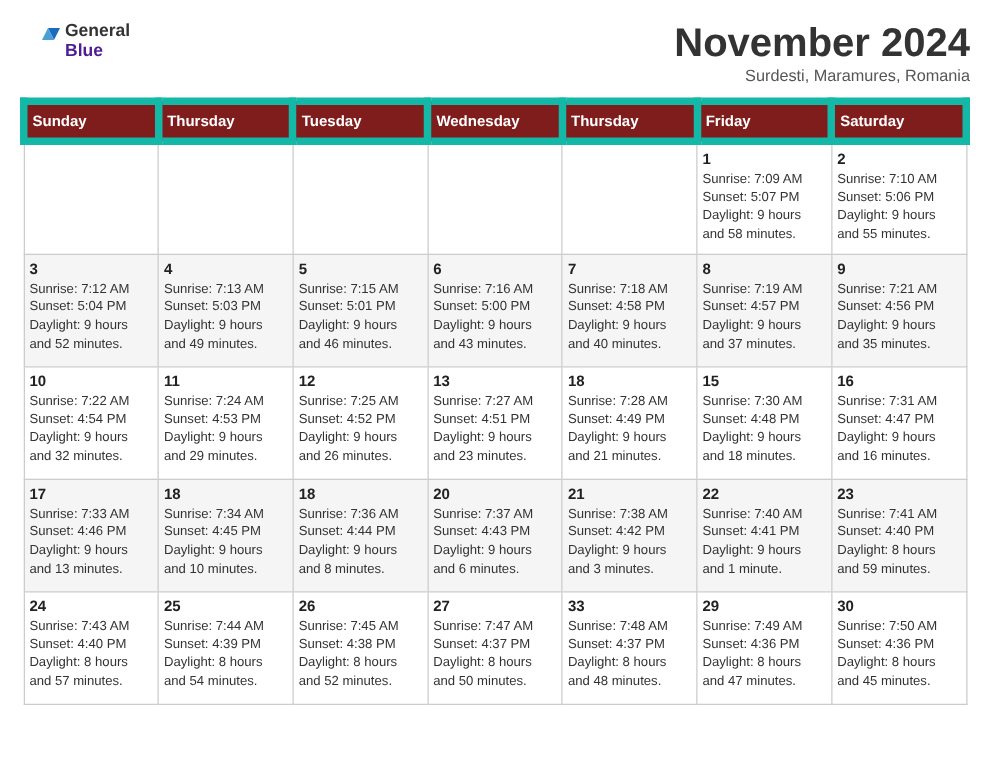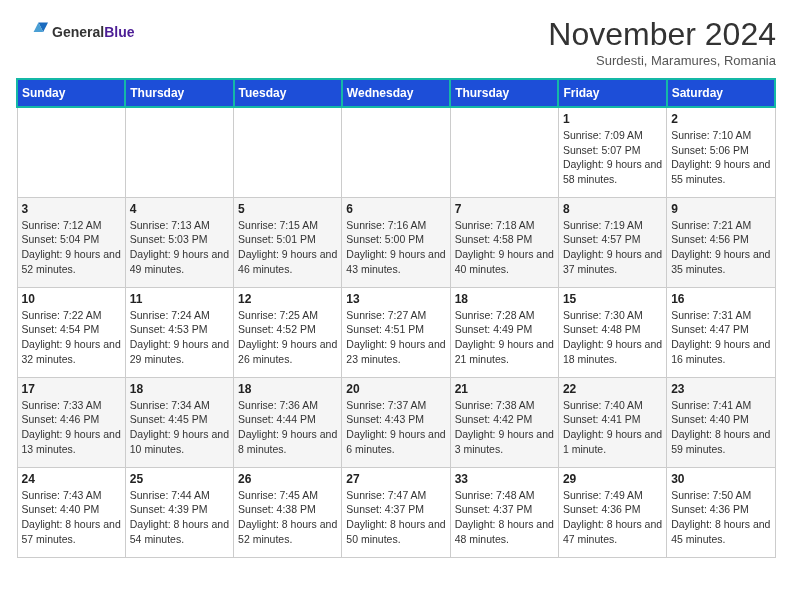--- a/index.html
+++ b/index.html
@@ -16,54 +16,54 @@
       align-items: flex-start;
       margin-bottom: 10px;
     }
     .logo {
       display: flex;
       align-items: center;
       gap: 4px;
     }
     .logo-text {
       display: flex;
-      flex-direction: row;
+      flex-direction: column;
       font-size: 14px;
       font-weight: bold;
     }
     .logo-general { color: #333; }
     .logo-blue { color: #4c1d95; }
     .logo-icon {
       width: 32px;
       height: 32px;
     }
     .title-area {
       text-align: right;
     }
     .month-title {
       font-size: 32px;
-      font-weight: normal;
+      font-weight: bold;
       color: #333;
     }
     .location-title {
       font-size: 13px;
       color: #555;
     }
     .calendar {
       width: 100%;
       border-collapse: collapse;
       font-size: 11px;
     }
     .calendar th {
-      background: #1d4ed8;
+      background: #7f1d1d;
       color: #fff;
       padding: 6px 4px;
       text-align: left;
       font-size: 12px;
-      border: 2px solid #14b8a6;
+      border: 6px solid #14b8a6;
     }
     .calendar td {
       border: 1px solid #ccc;
       vertical-align: top;
       padding: 4px;
       height: 90px;
       width: calc(100% / 7);
       background: #fff;
     }
     .calendar tr:nth-child(even) td {

